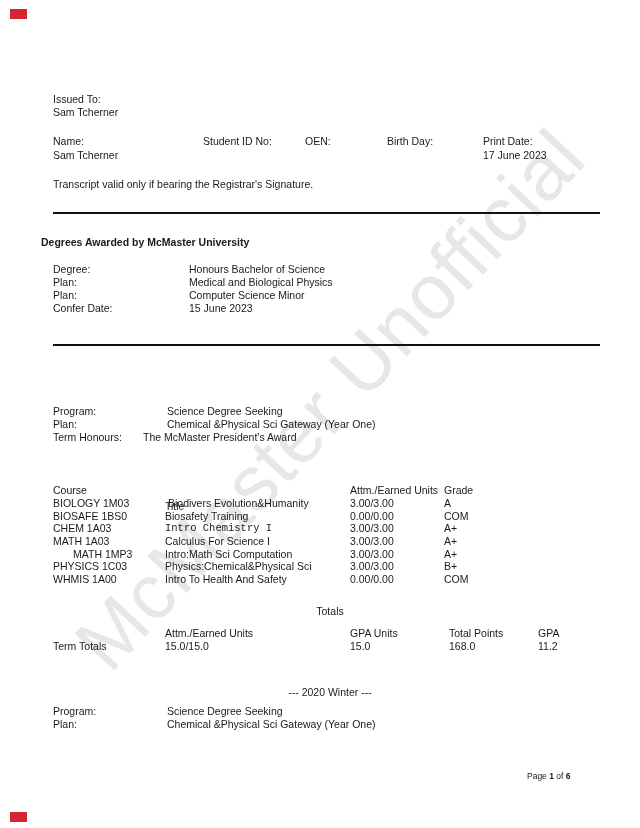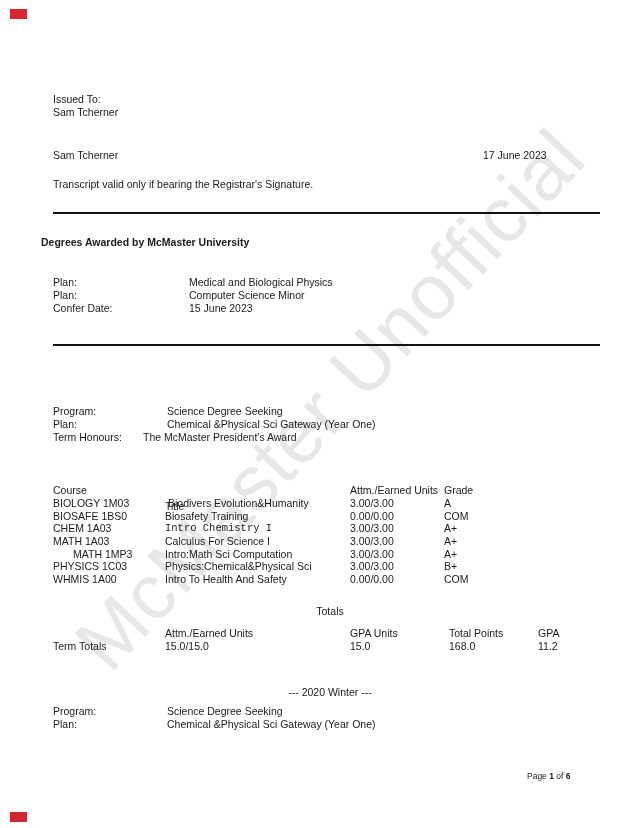--- a/index.html
+++ b/index.html
@@ -60,32 +60,43 @@
   <div class="watermark">McMaster Unofficial</div>
 
   <div class="corner-mark mark-tl"></div>
   <div class="corner-mark mark-bl"></div>
 
   <div class="content">
 
     <div class="t" style="left:53px;top:93px;">Issued To:</div>
     <div class="t" style="left:53px;top:106px;">Sam Tcherner</div>
 
+    <div class="row" style="top:135px;">
+      <span class="t" style="left:53px;top:0;">Name:</span>
+      <span class="t" style="left:203px;top:0;">Student ID No:</span>
+      <span class="t" style="left:305px;top:0;">OEN:</span>
+      <span class="t" style="left:387px;top:0;">Birth Day:</span>
+      <span class="t" style="left:483px;top:0;">Print Date:</span>
+    </div>
 
     <div class="row" style="top:149px;">
       <span class="t" style="left:53px;top:0;">Sam Tcherner</span>
       <span class="t" style="left:483px;top:0;">17 June 2023</span>
     </div>
 
     <div class="t" style="left:53px;top:178px;">Transcript valid only if bearing the Registrar's Signature.</div>
 
     <div class="rule" style="top:212px;"></div>
 
     <div class="t bold" style="left:41px;top:236px;">Degrees Awarded by McMaster University</div>
 
+    <div class="row" style="top:263px;">
+      <span class="t" style="left:53px;top:0;">Degree:</span>
+      <span class="t" style="left:189px;top:0;">Honours Bachelor of Science</span>
+    </div>
     <div class="row" style="top:276px;">
       <span class="t" style="left:53px;top:0;">Plan:</span>
       <span class="t" style="left:189px;top:0;">Medical and Biological Physics</span>
     </div>
     <div class="row" style="top:289px;">
       <span class="t" style="left:53px;top:0;">Plan:</span>
       <span class="t" style="left:189px;top:0;">Computer Science Minor</span>
     </div>
     <div class="row" style="top:302px;">
       <span class="t" style="left:53px;top:0;">Confer Date:</span>

